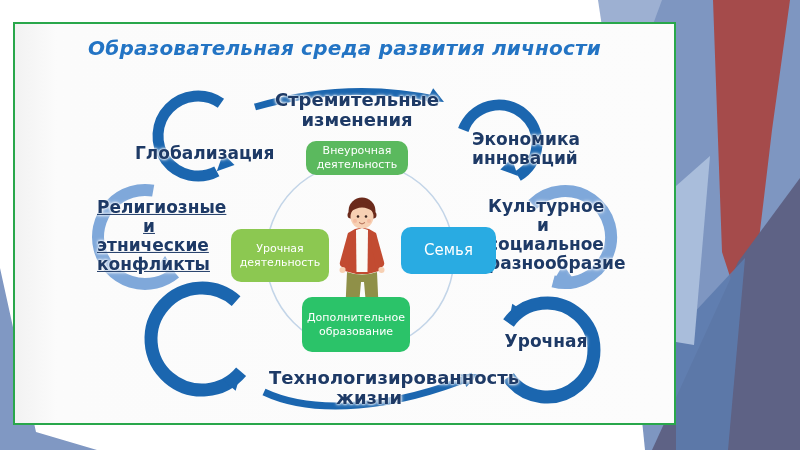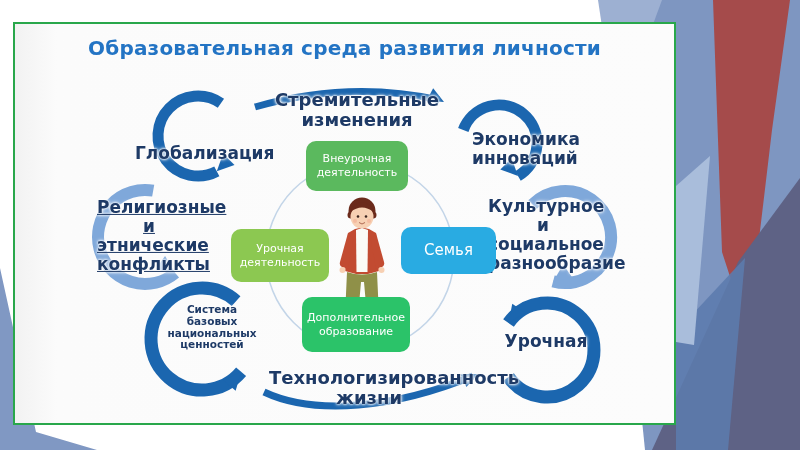--- a/index.html
+++ b/index.html
@@ -12,33 +12,33 @@
   .bg-red{background:#a54b4b;clip-path:polygon(713px 0,790px 0,772px 130px,748px 332px,722px 252px);}
   .bg-purple{background:#5e6285;clip-path:polygon(738px 262px,800px 178px,800px 450px,652px 450px);}
   .bg-midblue{background:#5c7bad;opacity:.88;clip-path:polygon(676px 332px,745px 258px,728px 450px,676px 450px);}
   .bg-lightwedge{background:#a9bddb;clip-path:polygon(676px 186px,710px 156px,694px 345px,676px 342px);}
   .bg-leftwedge{background:#8098c3;clip-path:polygon(0px 268px,36px 432px,97px 450px,0px 450px);}
   
   .frame{position:absolute;left:13px;top:22px;width:663px;height:403px;
          background:linear-gradient(90deg,#f2f2f2 0px,#fbfbfb 42px,#fcfcfc 100%);
          border:2px solid #29a74b;box-sizing:border-box;}
   .title{position:absolute;left:0;top:12px;width:100%;text-align:center;
-         font-size:20px;font-weight:bold;color:#2374c4;letter-spacing:.2px;}
+         font-size:20px;font-weight:bold;color:#2374c4;letter-spacing:.2px;font-style:italic;}
   .diagram-svg{position:absolute;left:0;top:0;width:663px;height:403px;}
   
   .lbl{position:absolute;transform:translate(-50%,-50%);text-align:center;
        color:#1e3a66;font-weight:600;line-height:1.12;
        text-shadow:0 0 2px #fff,0 0 3px #fff,0 0 4px #fff;}
   .lbl-big{font-size:18px;font-weight:bold;}
   .lbl-sm{font-size:17px;}
   .lbl-xs{font-size:10.5px;}
   
   .cbox{position:absolute;border-radius:10px;display:flex;align-items:center;justify-content:center;
         color:#fff;font-size:11px;line-height:1.25;text-align:center;padding:2px 6px;box-sizing:border-box;}
-  .cbox-top{left:291px;top:117px;width:102px;height:50px;background:#5bb95e;}
+  .cbox-top{left:291px;top:117px;width:102px;height:34px;background:#5bb95e;}
   .cbox-left{left:216px;top:205px;width:98px;height:53px;background:#8cc851;}
   .cbox-right{left:386px;top:203px;width:95px;height:47px;background:#29abe2;font-size:15px;}
   .cbox-bottom{left:287px;top:273px;width:108px;height:55px;background:#2bc369;}
 </style>
 </head>
 <body>
 
 <div class="stage">
 
   <div class="shape bg-band"></div>
@@ -119,21 +119,20 @@
         <ellipse cx="336" cy="294.5" rx="7.5" ry="3.5" fill="#47694f"></ellipse>
         <ellipse cx="357.5" cy="294.5" rx="7.5" ry="3.5" fill="#47694f"></ellipse>
       </g>
     </svg>
 
     <div class="lbl lbl-big" style="left:342px;top:86px;width:180px;">Стремительные изменения</div>
     <div class="lbl lbl-sm" style="left:175px;top:130px;width:110px;">Глобализация</div>
     <div class="lbl lbl-sm" style="left:497px;top:125px;width:80px;">Экономика инноваций</div>
     <div class="lbl lbl-sm" style="left:134px;top:212px;width:104px;text-decoration:underline;">Религиозные и этнические конфликты</div>
     <div class="lbl lbl-sm" style="left:528px;top:211px;width:110px;">Культурное и социальное разнообразие</div>
-    <div class="lbl lbl-xs" style="left:197px;top:303px;width:104px;">Система базовых национальных ценностей</div>
     <div class="lbl lbl-sm" style="left:531px;top:318px;width:90px;">Урочная</div>
     <div class="lbl lbl-big" style="left:354px;top:364px;width:200px;">Технологизированность жизни</div>
 
     <div class="cbox cbox-top">Внеурочная деятельность</div>
     <div class="cbox cbox-left">Урочная деятельность</div>
     <div class="cbox cbox-right">Семья</div>
     <div class="cbox cbox-bottom">Дополнительное образование</div>
 
   </div>
 </div>

